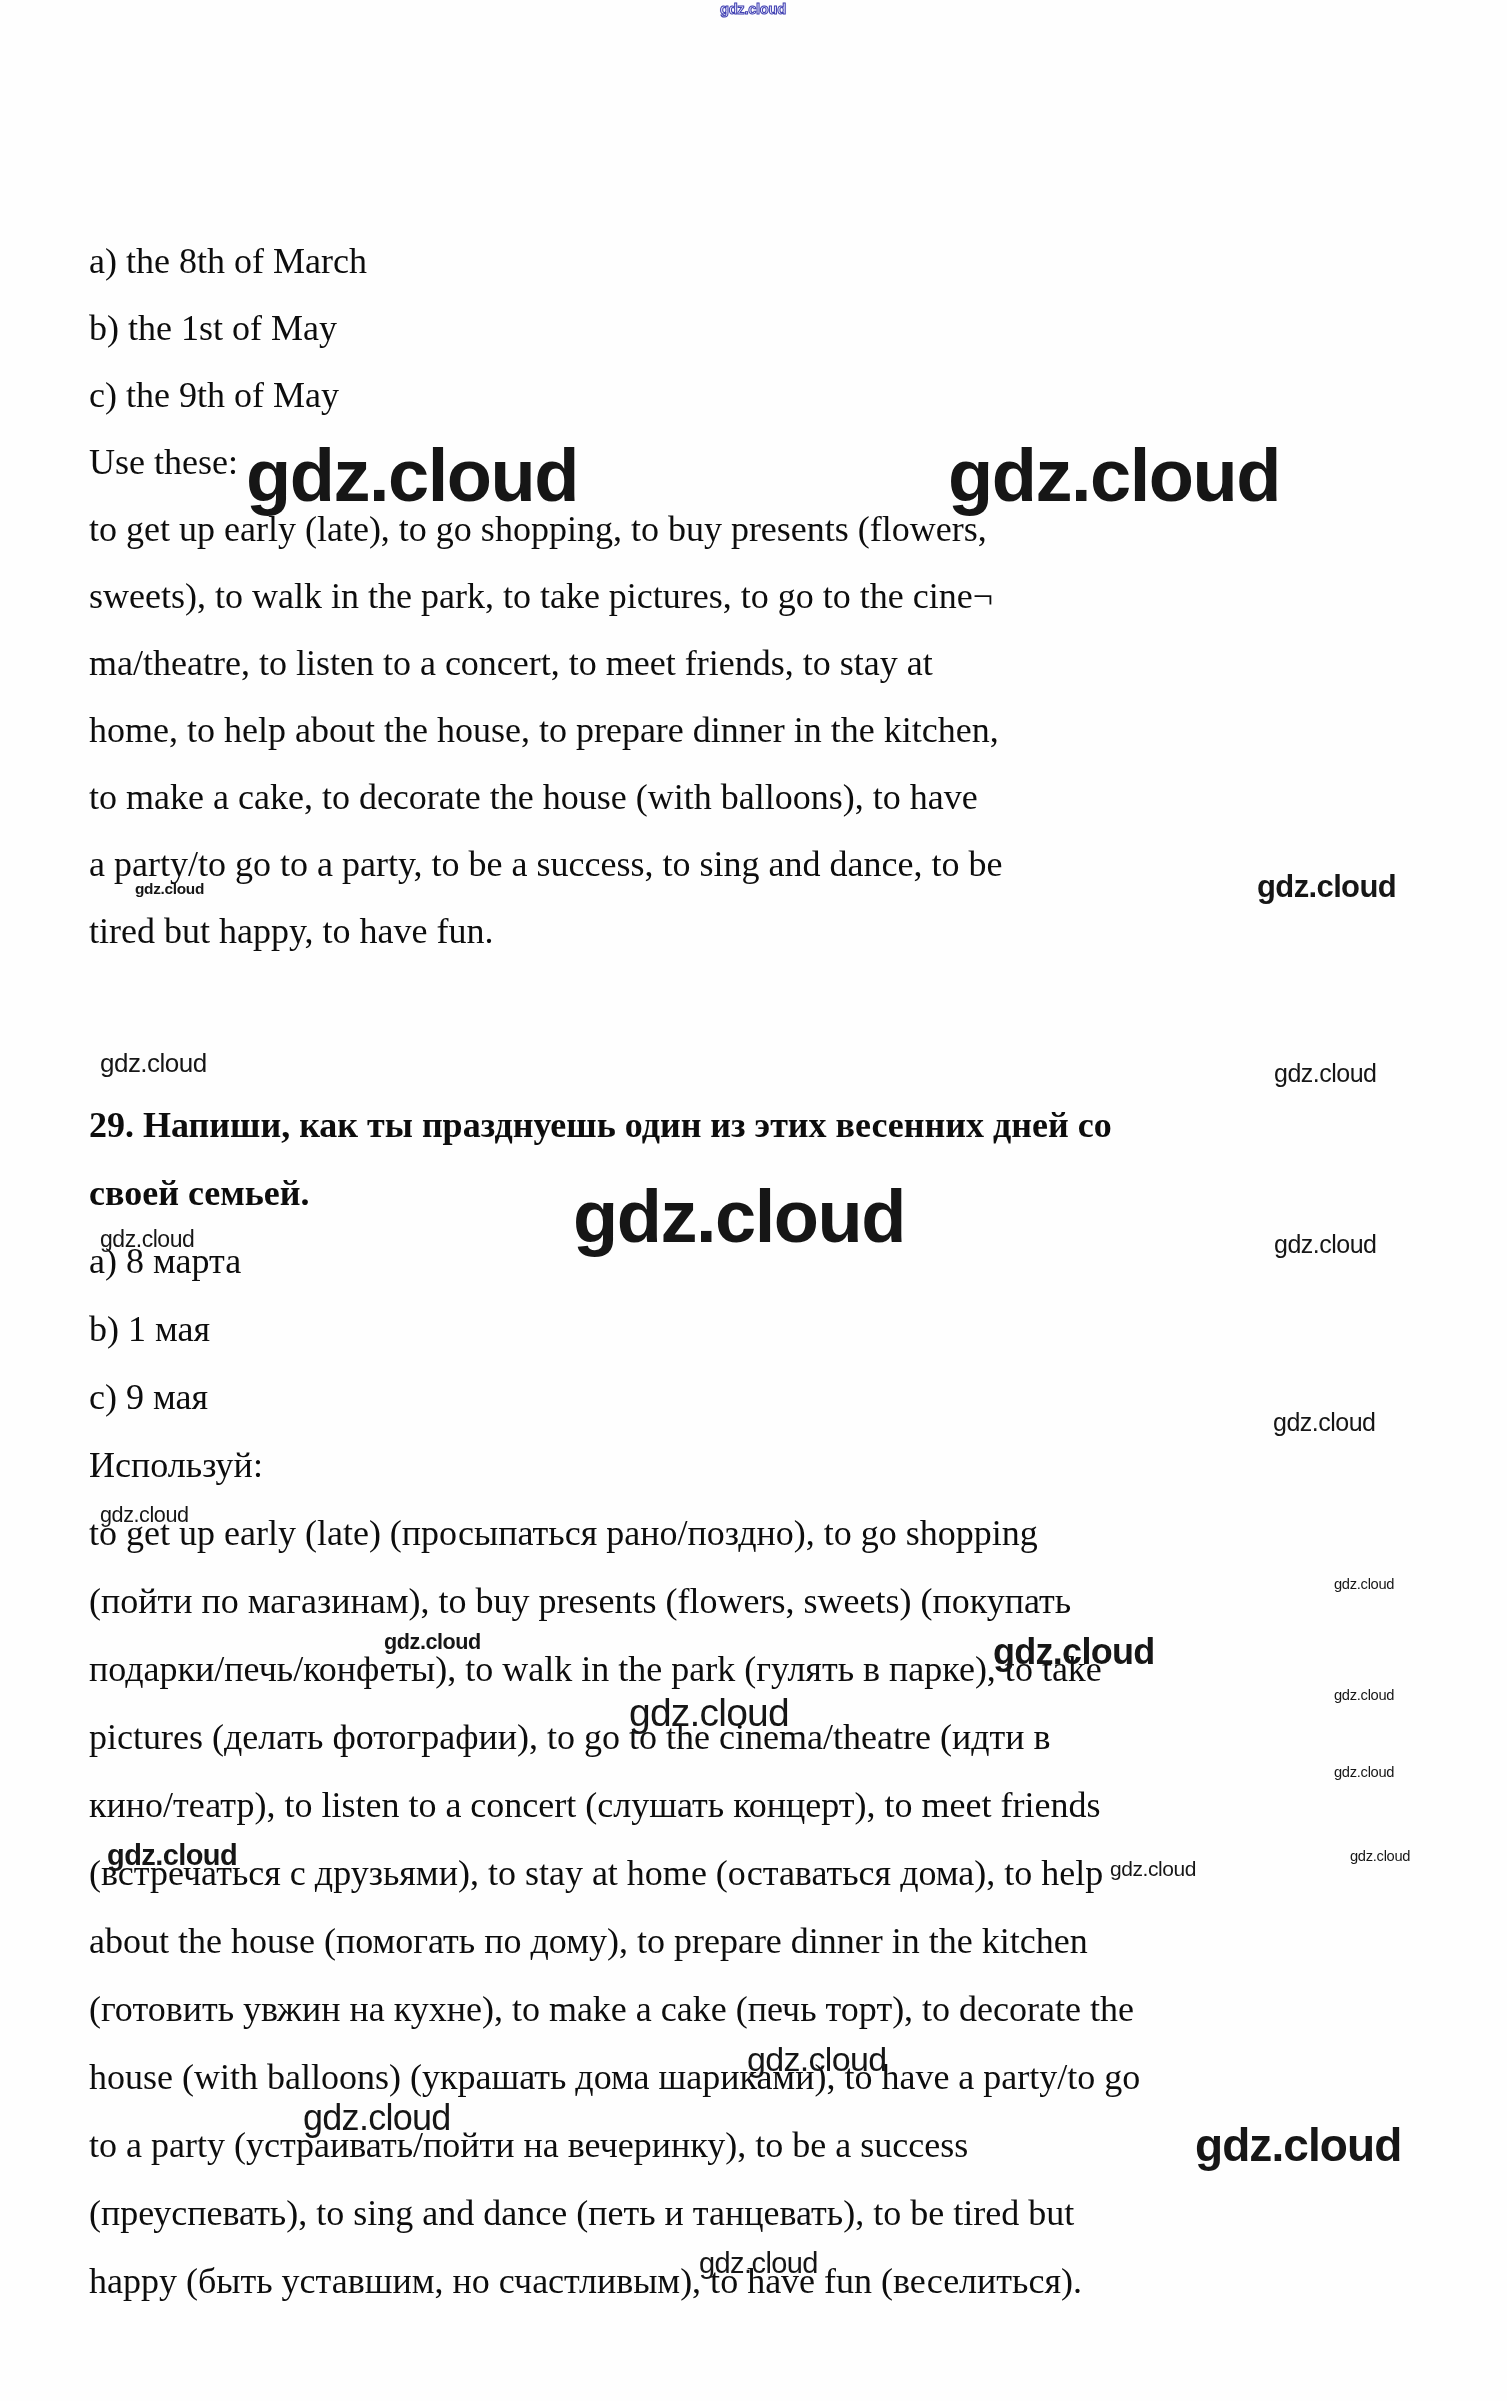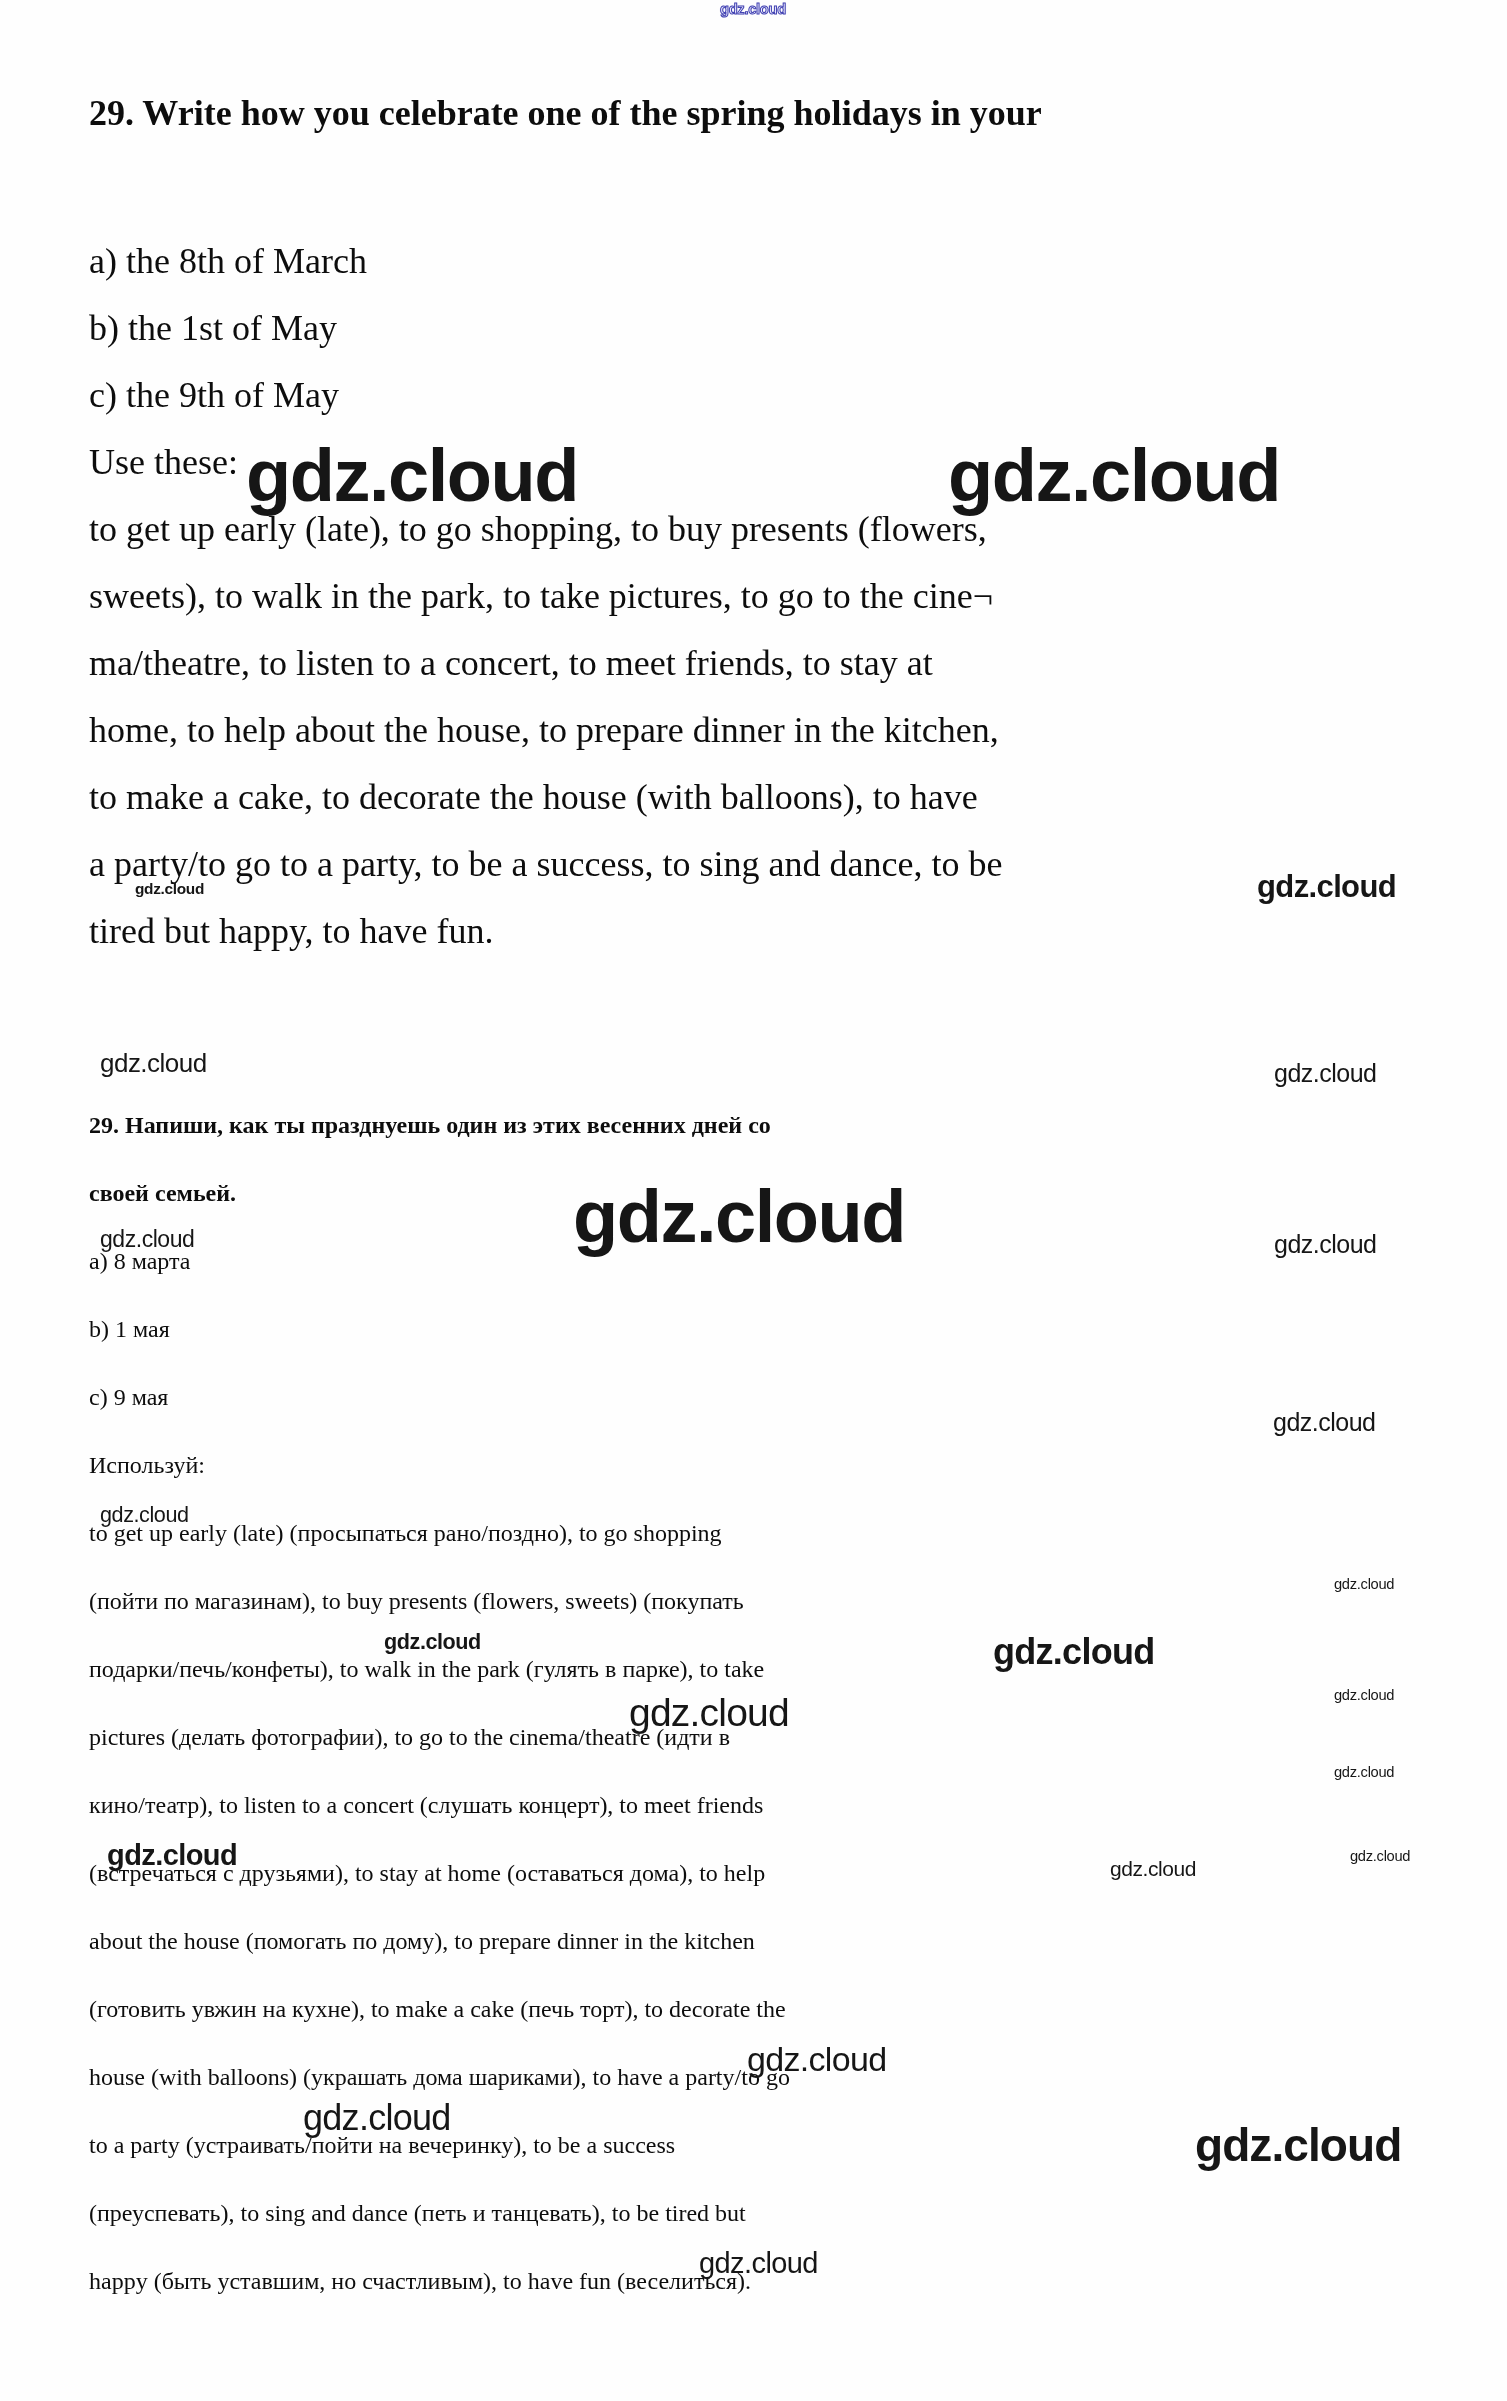--- a/index.html
+++ b/index.html
@@ -11,21 +11,21 @@
     overflow:hidden;
     color:#0d0d0d;
   }
   .block{
     position:absolute;
     left:89px;
     font-family:"Liberation Serif", serif;
     color:#0d0d0d;
   }
   .en{font-size:36px;line-height:67px;}
-  .ru{font-size:24px;line-height:68px;}
+  .ru{font-size:36px;line-height:68px;}
   .bold .line{font-weight:700;}
   .line{white-space:nowrap;}
   .wm{
     position:absolute;
     font-family:Liberation Sans, sans-serif;
     color:#161616;
     line-height:1;
     white-space:nowrap;
     letter-spacing:-0.02em;
   }
@@ -34,21 +34,20 @@
     -webkit-text-stroke:1px #4444b2;
     text-shadow:0 0 0.8px #4444b2;
   }
 </style>
 </head>
 <body>
 
 <div class="page">
 
   <div class="block en bold" style="top:80px;">
-      <div class="line">29. Write how you celebrate one of the spring holidays in your</div>
     </div>
 
   <div class="block en" style="top:228px;">
       <div class="line">a) the 8th of March</div>
       <div class="line">b) the 1st of May</div>
       <div class="line">c) the 9th of May</div>
       <div class="line">Use these:</div>
       <div class="line">to get up early (late), to go shopping, to buy presents (flowers,</div>
       <div class="line">sweets), to walk in the park, to take pictures, to go to the cine¬</div>
       <div class="line">ma/theatre, to listen to a concert, to meet friends, to stay at</div>

